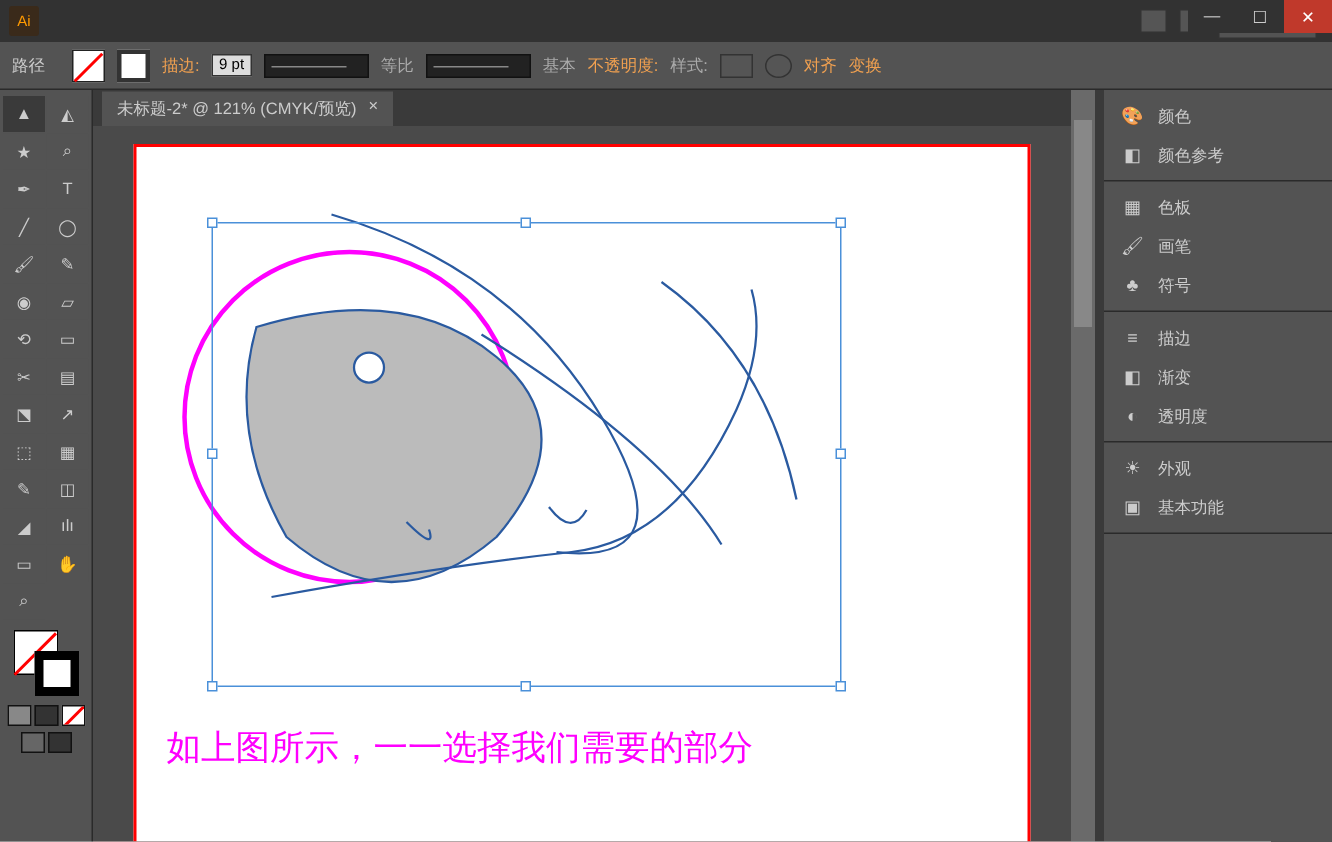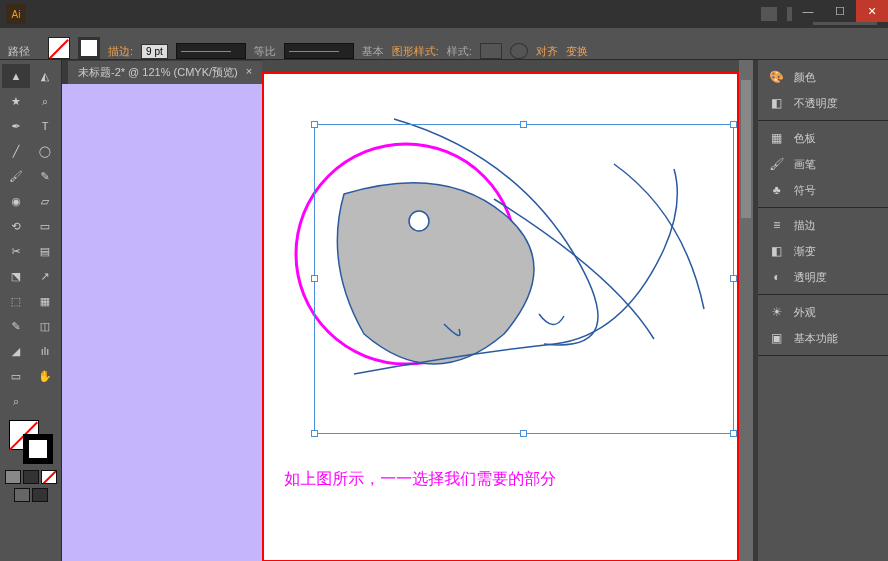--- a/index.html
+++ b/index.html
@@ -6,21 +6,21 @@
 body{background:#4a4a4a;width:888px;height:561px;overflow:hidden;position:relative}
 .titlebar{height:28px;background:#323232;display:flex;align-items:center;padding-left:6px}
 .ai-logo{width:20px;height:20px;background:#3a2a1a;color:#ff9a00;display:flex;align-items:center;justify-content:center;font-weight:normal;font-size:10px;border-radius:2px;margin-right:12px}
 .menu{display:flex;gap:2px}
 .menu span{color:#ccc;padding:4px 6px;cursor:pointer}
 .tb-right{margin-left:auto;display:flex;align-items:center;gap:8px;padding-right:4px}
 .tb-btn{width:18px;height:16px;background:#555;border:1px solid #333}
 .winctrl{position:absolute;top:0;right:0;display:flex;background:#323232}
 .winctrl div{width:32px;height:22px;color:#ccc;display:flex;align-items:center;justify-content:center;font-family:Arial}
 .winctrl .close{background:#c0392b;color:#fff}
-.optbar{height:32px;background:#535353;border-bottom:1px solid #2a2a2a;display:flex;align-items:flex-end;padding:0 8px;gap:8px}
+.optbar{height:32px;background:#535353;border-bottom:1px solid #2a2a2a;display:flex;align-items:center;padding:0 8px;gap:8px}
 .optlabel{color:#ccc;margin-right:10px}
 .swatch{width:22px;height:22px;background:#fff;border:1px solid #222;position:relative}
 .swatch::after{content:"";position:absolute;width:130%;height:2px;background:red;top:50%;left:-15%;transform:rotate(-45deg)}
 .strokebox{width:22px;height:22px;border:3px solid #333;background:#fff}
 .opttext{color:#aaa}
 .optlink{color:#f0a050}
 .ptsel{background:#ddd;border:1px solid #333;padding:1px 4px;font-size:10px}
 .stylesel{width:70px;height:16px;background:#222;border:1px solid #111;position:relative}
 .stylesel::after{content:"";position:absolute;top:50%;left:4px;right:14px;height:1px;background:#888}
 .content{display:flex;height:calc(100% - 60px)}
@@ -29,36 +29,36 @@
 .tool{width:28px;height:24px;background:#535353;display:flex;align-items:center;justify-content:center;color:#ccc;cursor:pointer;position:relative}
 .tool.sel{background:#3a3a3a}
 .fillstroke{width:44px;height:44px;position:relative;margin-top:6px}
 .fs-fill{position:absolute;width:30px;height:30px;background:#fff;border:1px solid #000;top:0;left:0}
 .fs-fill::after{content:"";position:absolute;width:140%;height:2px;background:red;top:50%;left:-20%;transform:rotate(-45deg)}
 .fs-stroke{position:absolute;width:30px;height:30px;background:#fff;border:6px solid #000;bottom:0;right:0}
 .modes{display:flex;gap:2px;margin-top:6px}
 .mode{width:16px;height:14px;background:#333;border:1px solid #111}
 .mode.r{background:#fff;position:relative;overflow:hidden}
 .mode.r::after{content:"";position:absolute;width:200%;height:2px;background:red;top:50%;left:-50%;transform:rotate(-45deg)}
-.docarea{flex:1;display:flex;flex-direction:row;background:#c4b5fd}
+.docarea{flex:1;display:flex;flex-direction:column;background:#fca5a5}
 .tabrow{height:24px;background:#3a3a3a;display:flex;align-items:center;padding-left:6px}
 .tab{background:#535353;color:#ccc;padding:4px 10px;display:flex;gap:8px;font-size:11px}
 .canvas{flex:1;background:#4a4a4a;display:flex;justify-content:center;align-items:flex-start;padding-top:12px;overflow:hidden}
 .artboard{width:598px;height:490px;background:#fff;border:2px solid #ff0000;position:relative}
 .sel-rect{position:absolute;border:1px solid #4a90d9;left:50px;top:50px;width:420px;height:310px}
 .handle{width:7px;height:7px;background:#fff;border:1px solid #4a90d9;position:absolute}
 .splitter{width:6px;background:#3a3a3a;cursor:col-resize}
 .panels{width:152px;background:#535353;display:flex;flex-direction:column}
 .panel-sec{border-bottom:1px solid #2a2a2a;padding:4px 0}
 .panel-item{display:flex;align-items:center;gap:8px;padding:5px 10px;color:#ccc;cursor:pointer}
 .picon{width:18px;height:16px;display:flex;align-items:center;justify-content:center;font-size:12px}
 .sb{width:16px;background:#6a6a6a;display:flex;flex-direction:column}
 .sb-thumb{background:#888;flex:0.3;margin:20px 2px}
 .wsdrop{color:#ccc;padding:3px 10px;background:#535353;border:1px solid #333;margin-right:6px}
-.canvas-text{position:absolute;color:#ff00ff;font-size:16px;font-family:Liberation Mono, monospace}
+.canvas-text{position:absolute;color:#ff00ff;font-size:23px;font-family:Liberation Mono, monospace}
 </style>
 </head>
 <body>
 
 <div class="winctrl">
   <div>—</div>
   <div>☐</div>
   <div class="close">✕</div>
 </div>
 
@@ -74,21 +74,21 @@
 <div class="optbar">
   <span class="optlabel">路径</span>
   <div class="swatch"></div>
   <div class="strokebox"></div>
   <span class="optlink">描边:</span>
   <span class="ptsel">9 pt</span>
   <div class="stylesel"></div>
   <span class="opttext">等比</span>
   <div class="stylesel"></div>
   <span class="opttext">基本</span>
-  <span class="optlink">图形样式:</span>
+  <span class="optlink">不透明度:</span>
   <span class="opttext">样式:</span>
   <div class="tb-btn" style="width:22px"></div>
   <div class="tb-btn" style="width:18px;border-radius:50%"></div>
   <span class="optlink">对齐</span>
   <span class="optlink">变换</span>
 </div>
 
 <div class="content">
   <div class="tools">
     <div id="toolbox">
@@ -204,21 +204,21 @@
   <div class="splitter"></div>
 
   <div class="panels" id="panels">
       <div class="panel-sec">
         <div class="panel-item">
           <span class="picon">🎨</span>
           <span>颜色</span>
         </div>
         <div class="panel-item">
           <span class="picon">◧</span>
-          <span>不透明度</span>
+          <span>颜色参考</span>
         </div>
       </div>
       <div class="panel-sec">
         <div class="panel-item">
           <span class="picon">▦</span>
           <span>色板</span>
         </div>
         <div class="panel-item">
           <span class="picon">🖌</span>
           <span>画笔</span>

